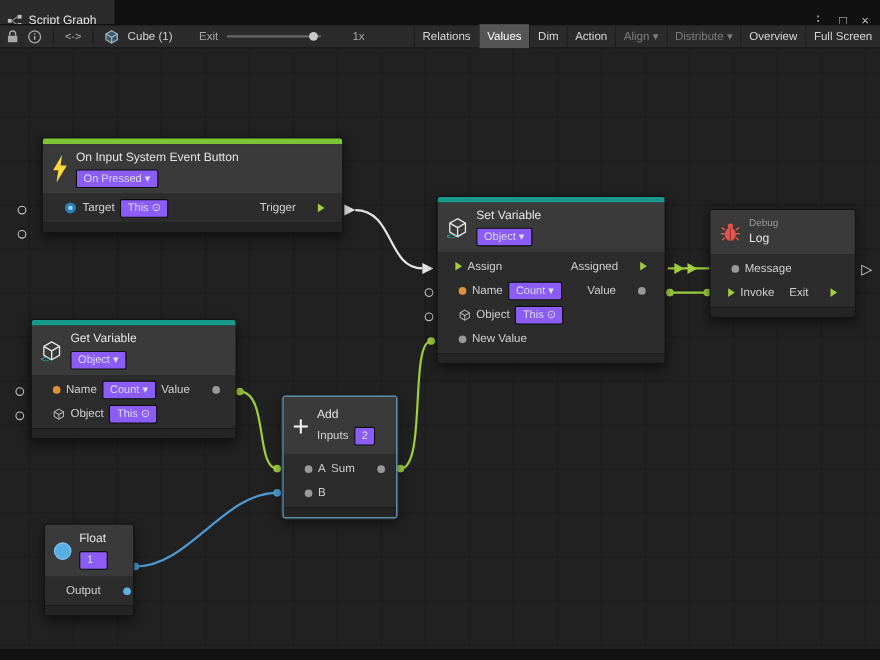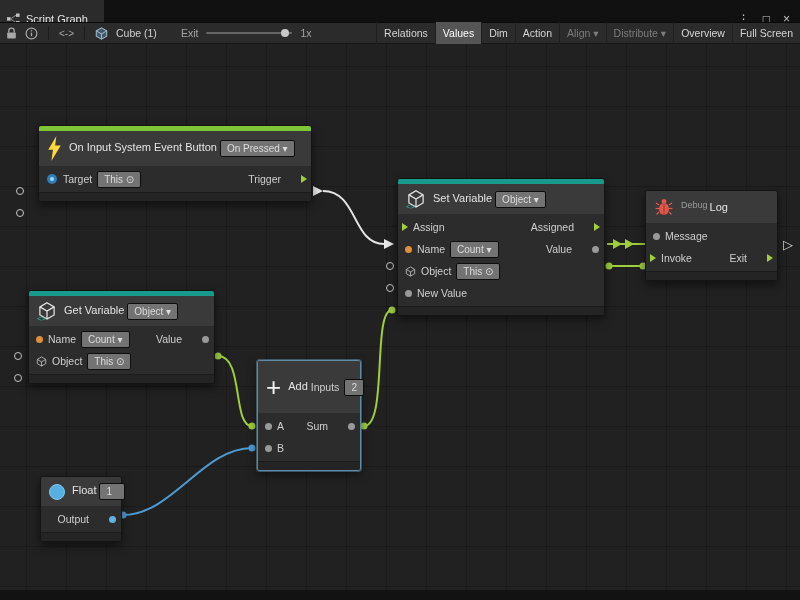--- a/index.html
+++ b/index.html
@@ -15,21 +15,21 @@
   
   .titlebar{position:absolute;top:0;left:0;width:800px;height:38px;background:#111;display:flex;align-items:stretch;}
   .tab{display:flex;align-items:center;gap:6px;padding:0 16px 0 7px;background:#2B2B2B;color:#E6E6E6;font-size:11px;}
   .wicons{margin-left:auto;display:flex;align-items:center;gap:13px;padding-right:10px;color:#C6C6C6;font-size:12px;}
   
   .toolbar{position:absolute;top:22px;left:0;width:800px;height:22px;background:#2B2B2B;border-top:1px solid #0a0a0a;border-bottom:1px solid #161616;display:flex;align-items:center;padding-left:6px;gap:8px;}
   .ticon{display:flex;align-items:center;color:#A8A8A8;}
   .ticon.text{font-size:10px;letter-spacing:0;color:#A8A8A8;}
   .tsep{width:1px;height:14px;background:#1d1d1d;margin:0 2px;}
   .tlabel{font-size:10.5px;color:#D2D2D2;white-space:nowrap;}
-  .tlabel.dim{color:#A5A5A5;}
+  .tlabel.dim{color:#A5A5A5;margin-left:20px;}
   .slider{position:relative;width:86px;height:10px;}
   .slider::before{content:"";position:absolute;left:0;right:0;top:4px;height:2px;background:#666;border-radius:1px;}
   .slider-handle{position:absolute;right:3px;top:1px;width:8px;height:8px;border-radius:50%;background:#C9C9C9;}
   .tbtns{margin-left:auto;display:flex;height:22px;align-items:stretch;}
   .tbtn{display:flex;align-items:center;padding:0 7px;font-size:10.5px;color:#D5D5D5;border-left:1px solid #1f1f1f;white-space:nowrap;}
   .tbtn.active{background:#555;color:#fff;}
   .tbtn.disabled{color:#7c7c7c;}
   
   .canvas{
     position:absolute;top:44px;left:0;width:800px;height:546px;overflow:hidden;
@@ -38,28 +38,28 @@
     background-size:40px 40px;background-position:-14px -18px;
   }
   .bottombar{position:absolute;left:0;bottom:0;width:800px;height:10px;background:#121212;}
   .wires{position:absolute;top:0;left:0;z-index:1;}
   
   .node{position:absolute;z-index:2;border:1px solid #141414;border-radius:3px;background:#2C2C2C;box-shadow:0 4px 10px rgba(0,0,0,.5);font-size:10.5px;color:#CFCFCF;}
   .node.selected{border-color:var(--sel);box-shadow:0 0 0 1px rgba(94,140,168,.55),0 4px 10px rgba(0,0,0,.5);}
   .accent{height:5px;border-radius:2px 2px 0 0;}
   .nhead{display:flex;align-items:center;gap:7px;padding:5px 8px;background:#3A3A3A;}
   .nhead.rtop{border-radius:2px 2px 0 0;}
-  .ncol{display:flex;flex-direction:row;align-items:flex-start;gap:3px;text-align:right;}
+  .ncol{display:flex;flex-direction:column;align-items:flex-start;gap:3px;text-align:right;}
   .ntitle{font-size:11px;color:#E4E4E4;line-height:15px;white-space:nowrap;}
   .nsub{font-size:9px;color:#9C9C9C;line-height:11px;}
-  .nbody{background:#2C2C2C;padding:2px 0;}
+  .nbody{background:#2C2C2C;padding:2px 12px;}
   .nrow{display:flex;align-items:center;gap:5px;height:22px;padding:0 7px;white-space:nowrap;}
   .right{margin-left:auto;display:flex;align-items:center;gap:20px;}
   .lbl{color:#CFCFCF;}
-  .chip,.dd{display:inline-flex;align-items:center;background:#737373;border:1px solid #0D0D0D;border-radius:2px;padding:1px 6px;font-size:10px;line-height:13px;color:#DCDCDC;white-space:nowrap;}
+  .chip,.dd{display:inline-flex;align-items:center;background:#8b5cf6;border:1px solid #0D0D0D;border-radius:2px;padding:1px 6px;font-size:10px;line-height:13px;color:#DCDCDC;white-space:nowrap;}
   .dd{gap:6px;}
   .ddw{width:88px;justify-content:space-between;}
   .tri{width:0;height:0;border-top:4px solid transparent;border-bottom:4px solid transparent;border-left:6px solid var(--green);flex:none;}
   .tri.in{margin-left:-3px;}
   .tri.out{margin-right:-3px;}
   .pdot{width:7px;height:7px;border-radius:50%;background:#999;flex:none;}
   .pdot.orange{background:#E08F3C;}
   .pdot.blue{background:#5FB2E2;}
   .pdot.edge-r{margin-right:-2px;}
   .gport{position:absolute;z-index:2;width:8px;height:8px;border:1px solid #C6C6C6;border-radius:50%;background:#212121;}

